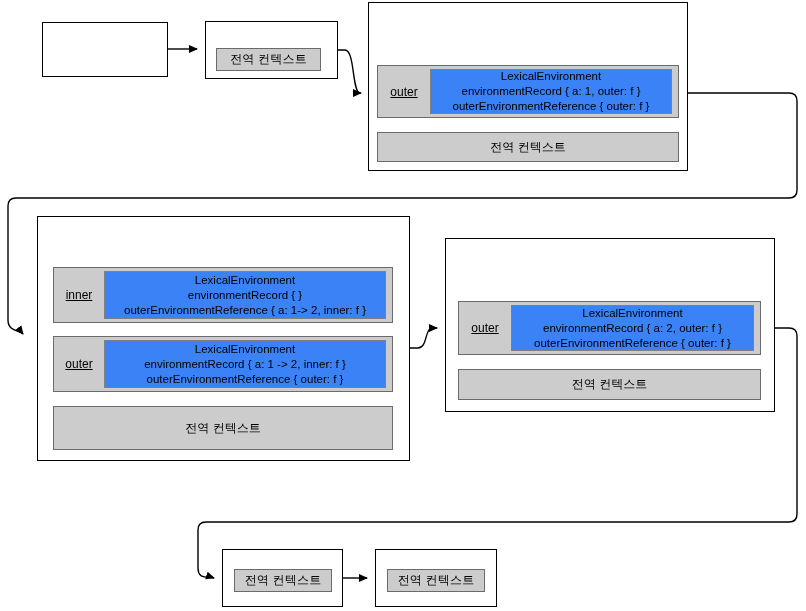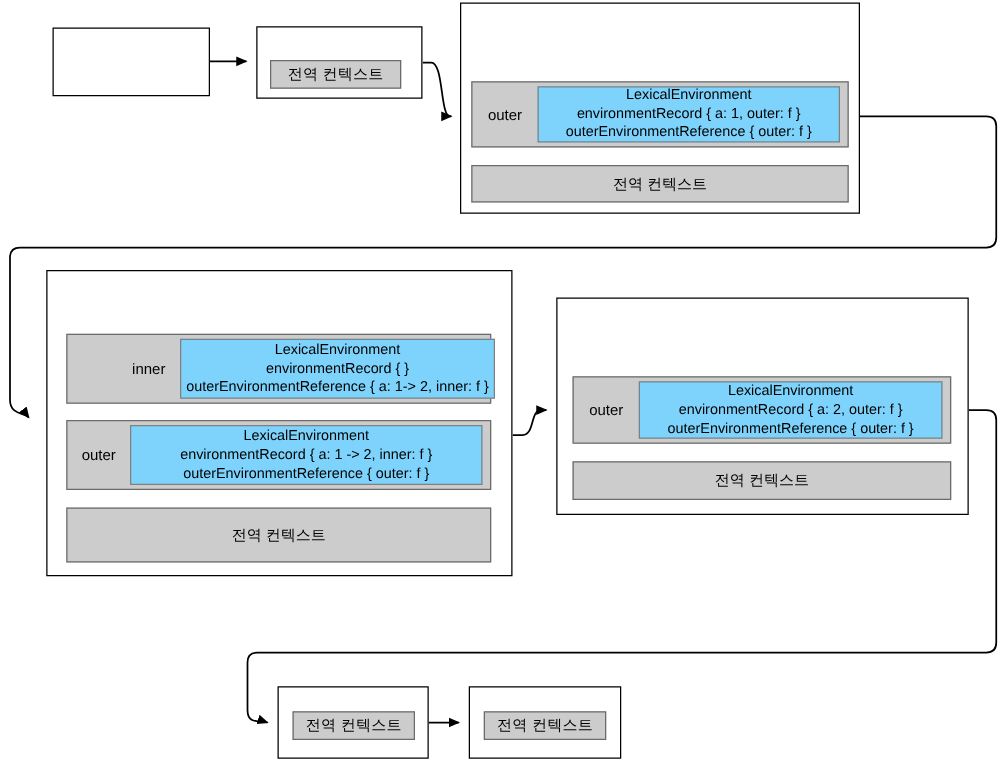--- a/index.html
+++ b/index.html
@@ -52,24 +52,25 @@
     background: #cccccc;
     border: 1px solid #6b6b6b;
     display: flex;
     align-items: center;
   }
   .scope-label {
     font-size: 12px;
     color: #000000;
     text-align: center;
     flex: 0 0 auto;
+    text-decoration: underline;
   }
   .lex-card {
     box-sizing: border-box;
-    background: #7dd3fc;
+    background: #3b82f6;
     border: 1px solid #808080;
     flex: 1 1 auto;
     display: flex;
     flex-direction: column;
     align-items: center;
     justify-content: center;
     padding: 3px 4px;
   }
   .lex-card div {
     font-size: 11.5px;
@@ -132,21 +133,21 @@
         <div>outerEnvironmentReference { outer: f }</div>
       </div>
     </div>
 
     <div class="global-band" style="left:8px; top:129px; width:302px; height:30px;">전역 컨텍스트</div>
   </div>
 
   <div class="panel" style="left:37px; top:216px; width:373px; height:245px;">
 
     <div class="scope-row" style="left:15px; top:50px; width:340px; height:56px;">
-      <div class="scope-label" style="width:50px;padding-left:40px;">inner</div>
+      <div class="scope-label" style="width:50px;">inner</div>
       <div class="lex-card" style="margin-right:6px; height:48px;">
         <div>LexicalEnvironment</div>
         <div>environmentRecord { }</div>
         <div>outerEnvironmentReference { a: 1-&gt; 2, inner: f }</div>
       </div>
     </div>
 
     <div class="scope-row" style="left:15px; top:119px; width:340px; height:56px;">
       <div class="scope-label" style="width:50px;">outer</div>
       <div class="lex-card" style="margin-right:6px; height:48px;">

